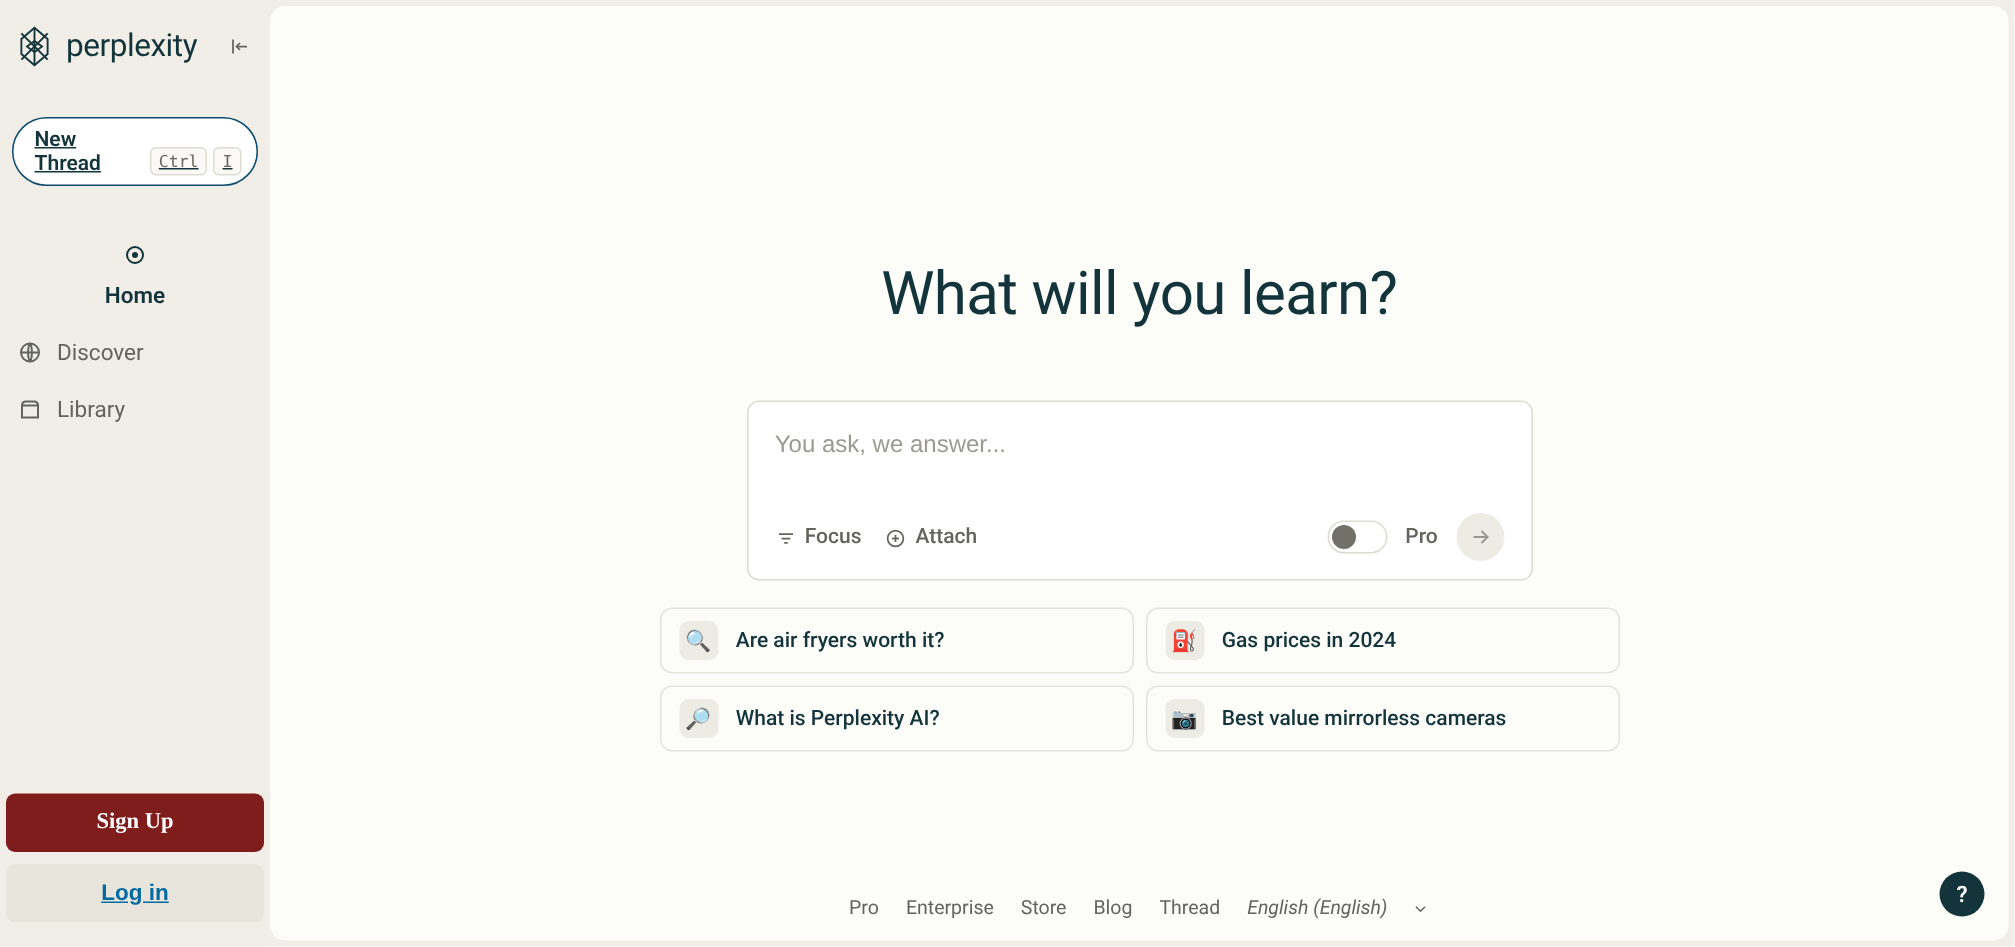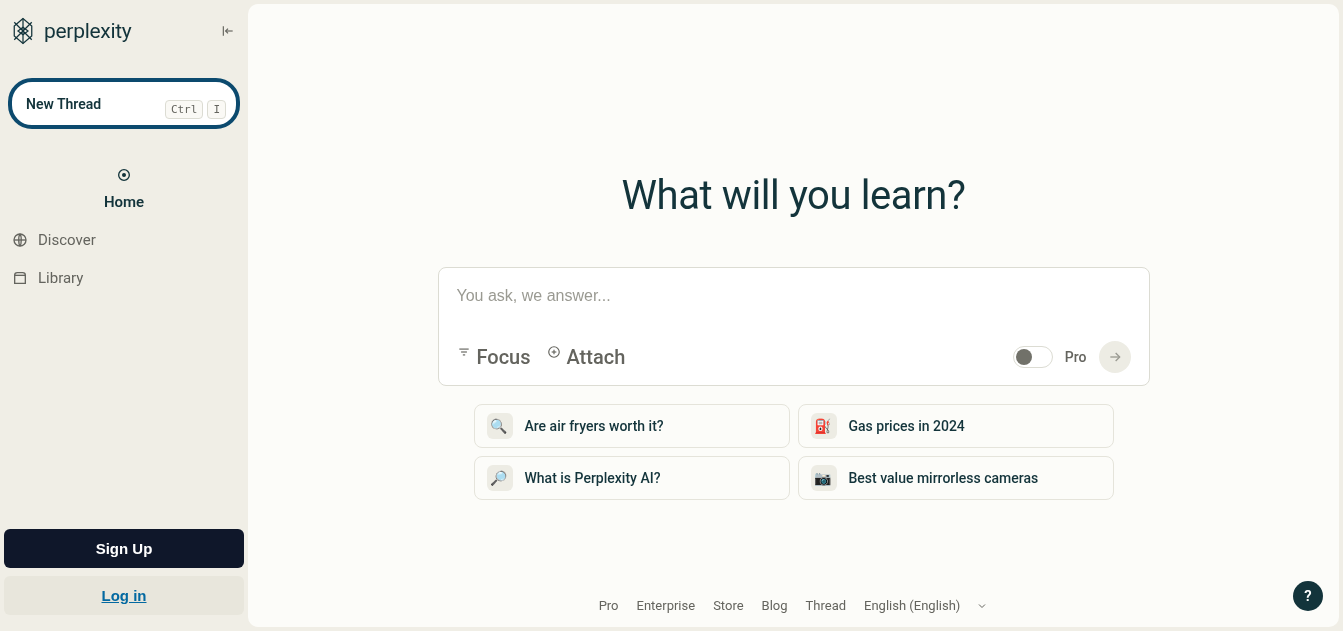--- a/index.html
+++ b/index.html
@@ -8,21 +8,21 @@
       background: #f0eee6;
       width: 1343px;
       height: 631px;
       overflow: hidden;
       display: flex;
       color: #13343b;
     }
     
     
     .sidebar {
-      width: 248px;
+      width: 180px;
       height: 100%;
       background: #f0eee6;
       display: flex;
       flex-direction: column;
       padding: 12px 0;
       position: relative;
     }
     .logo-row {
       display: flex;
       align-items: center;
@@ -41,28 +41,29 @@
       display: flex;
       align-items: center;
       justify-content: center;
       width: 24px;
       height: 24px;
       cursor: pointer;
       color: #64645e;
     }
     .new-thread {
       margin: 28px 8px 24px 8px;
-      border: 4px solid #0c4a6e;
+      border: 1px solid #0c4a6e;
       background: #fff;
       border-radius: 24px;
       padding: 6px 10px 6px 14px;
       display: flex;
       align-items: center;
       cursor: pointer;
       gap: 20px;
+      text-decoration: underline;
     }
     .new-thread-label {
       font-size: 14px;
       font-weight: 600;
       color: #13343b;
     }
     .kbd-group {
       display: flex;
       gap: 4px;
       margin-left: auto;
@@ -104,22 +105,23 @@
     .btn {
       border: none;
       border-radius: 6px;
       padding: 11px 0;
       font-size: 15px;
       font-weight: 600;
       cursor: pointer;
       width: 100%;
     }
     .btn-primary {
-      background: #0f172a;
+      background: #7f1d1d;
       color: #fff;
+      font-family: Liberation Serif, serif;
     }
     .btn-secondary {
       background: #e8e6dc;
       color: #0369a1;
       text-decoration: underline;
     }
 
     
     .main {
       flex: 1;
@@ -134,21 +136,21 @@
     .hero-title {
       margin-top: 168px;
       font-size: 40px;
       font-weight: 400;
       color: #13343b;
       letter-spacing: -0.4px;
       text-align: center;
     }
     .search-box {
       margin-top: 48px;
-      width: 712px;
+      width: 524px;
       border: 1px solid #dcdcd3;
       border-radius: 8px;
       background: #fff;
       padding: 18px 18px 12px 18px;
     }
     .search-input {
       width: 100%;
       border: none;
       outline: none;
       font-size: 16px;
@@ -157,23 +159,23 @@
     }
     .search-input::placeholder { color: #9a9a92; }
     .search-controls {
       margin-top: 36px;
       display: flex;
       align-items: center;
       gap: 16px;
     }
     .pill-btn {
       display: flex;
-      align-items: flex-start;
+      align-items: flex-end;
       gap: 6px;
-      font-size: 20px;
+      font-size: 14px;
       color: #64645e;
       cursor: pointer;
       font-weight: 500;
     }
     .pill-btn svg { width: 14px; height: 14px; }
     .right-controls {
       margin-left: auto;
       display: flex;
       align-items: center;
       gap: 12px;
@@ -256,20 +258,21 @@
     .footer a {
       color: #64645e;
       text-decoration: none;
       cursor: pointer;
     }
     .lang-select {
       display: flex;
       align-items: center;
       gap: 16px;
       cursor: pointer;
+      font-style: italic;
     }
 
     .help-bubble {
       position: absolute;
       right: 16px;
       bottom: 16px;
       width: 30px;
       height: 30px;
       border-radius: 50%;
       background: #13343b;

